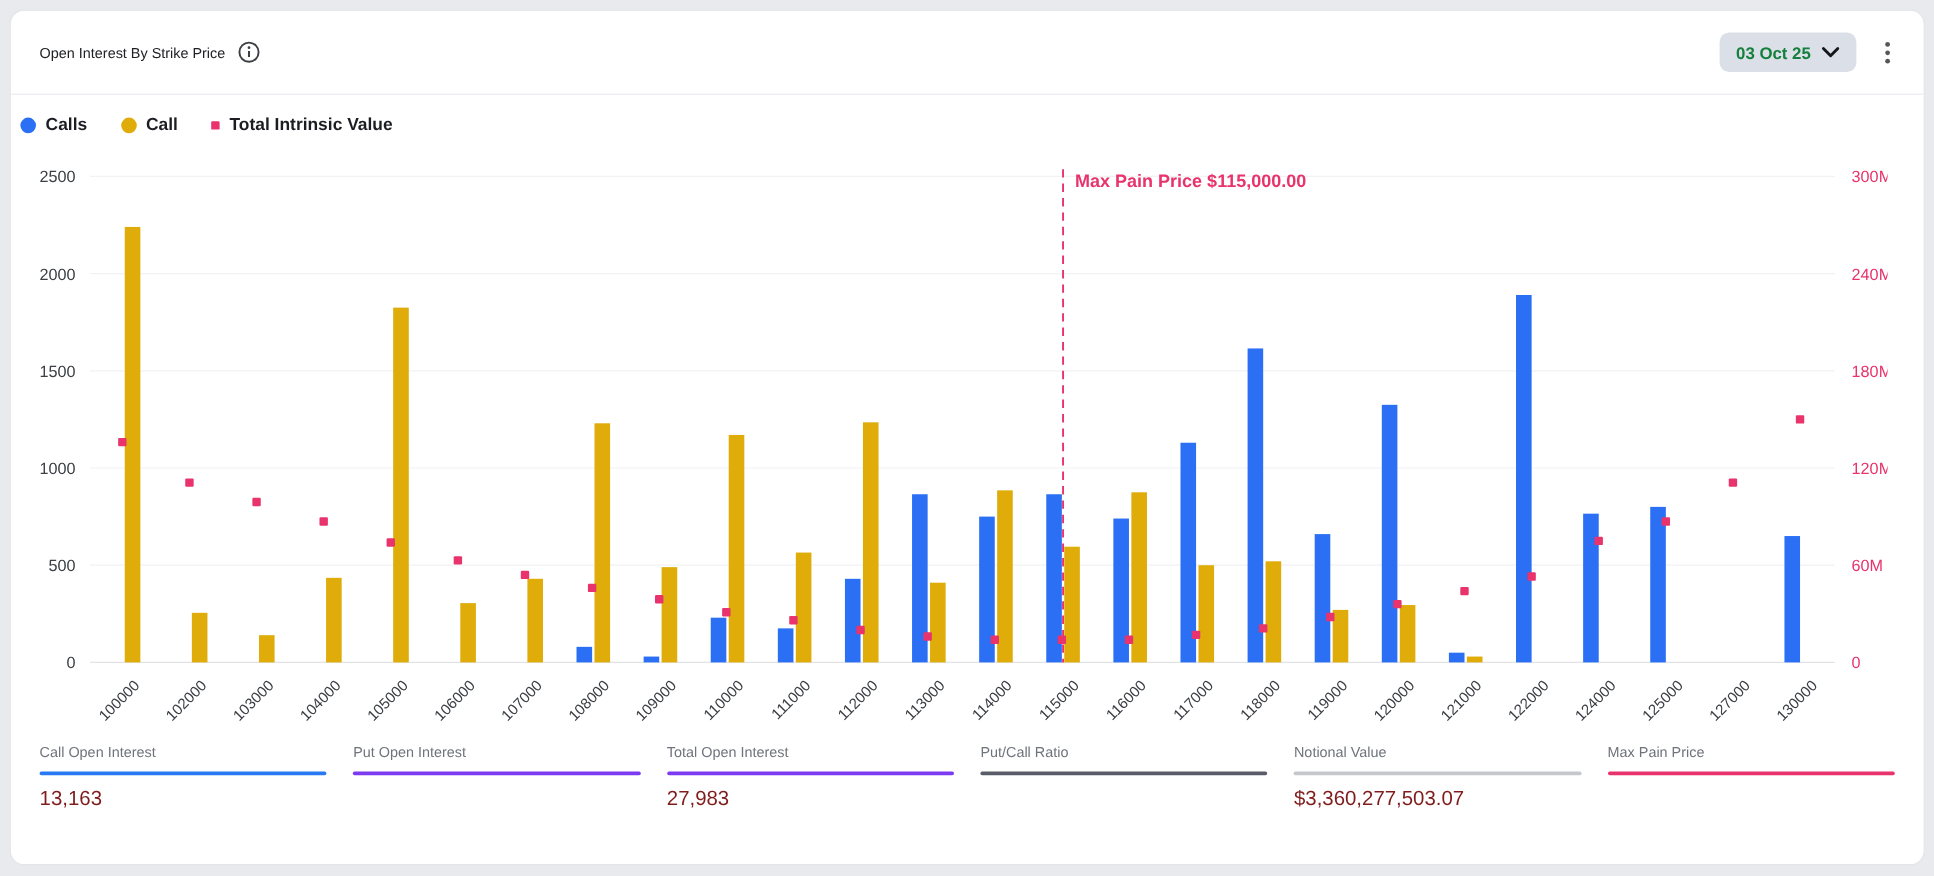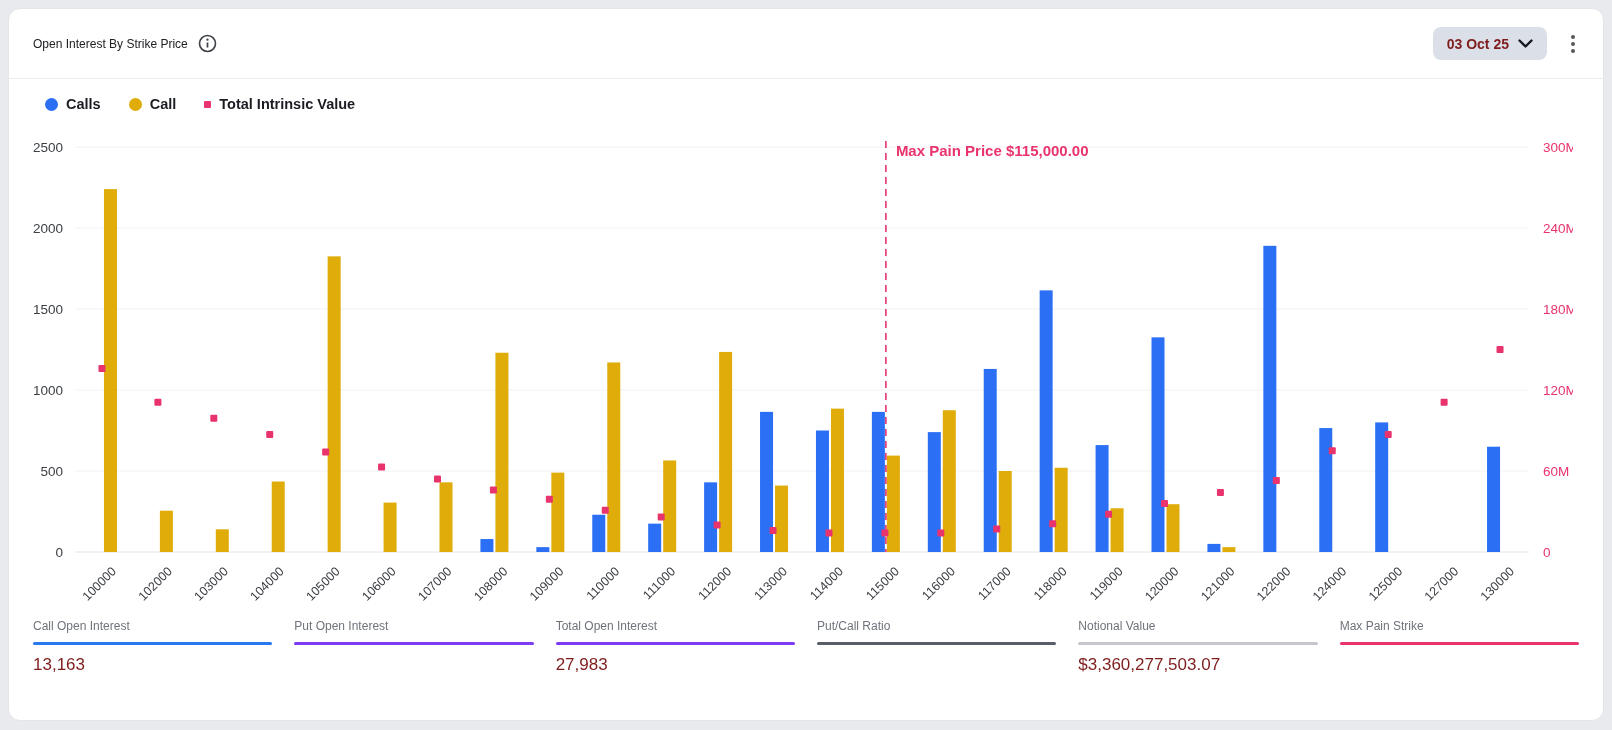--- a/index.html
+++ b/index.html
@@ -26,32 +26,32 @@
   }
   .header-left { display: flex; align-items: center; gap: 10px; }
   .card-title { font-size: 12px; font-weight: 500; color: #202124; }
   .info-icon { display: inline-flex; cursor: pointer; }
   .header-right { display: flex; align-items: center; gap: 18px; }
   .date-chip {
     display: flex; align-items: center; gap: 9px;
     background: #dbe0e8;
     border-radius: 8px;
     height: 33px; padding: 0 14px;
-    font-size: 14px; font-weight: 700; color: #7f1d1d;
+    font-size: 14px; font-weight: 700; color: #15803d;
     cursor: pointer;
   }
   .kebab {
     display: flex; flex-direction: column; gap: 3px;
     padding: 4px 6px; cursor: pointer;
   }
   .kebab span { width: 4px; height: 4px; border-radius: 50%; background: #54575c; }
   
   .legend {
     display: flex; align-items: center; gap: 28px;
-    padding: 15px 24px 11px 36px;
+    padding: 15px 24px 11px 8px;
     height: 46px;
   }
   .legend-item { display: flex; align-items: center; gap: 8px; cursor: pointer; }
   .legend-item .label { font-size: 14.5px; font-weight: 700; color: #1b1d22; }
   .swatch.round { width: 13px; height: 13px; border-radius: 50%; }
   .swatch.small-square { width: 7px; height: 7px; border-radius: 1px; }
   
   .chart-wrap { margin: 0 16px; }
   svg text { font-family: "Liberation Sans", "DejaVu Sans", sans-serif; }
   
@@ -246,18 +246,18 @@
     <div class="stat">
       <div class="stat-label">Put/Call Ratio</div>
       <div class="stat-underline" style="background: rgb(88, 93, 104);"></div>
     </div>
     <div class="stat">
       <div class="stat-label">Notional Value</div>
       <div class="stat-underline" style="background: rgb(198, 199, 204);"></div>
       <div class="stat-value">$3,360,277,503.07</div>
     </div>
     <div class="stat">
-      <div class="stat-label">Max Pain Strike</div>
+      <div class="stat-label">Max Pain Price</div>
       <div class="stat-underline" style="background: rgb(232, 51, 108);"></div>
     </div>
   </div>
 
 </div>
 
 </body></html>

